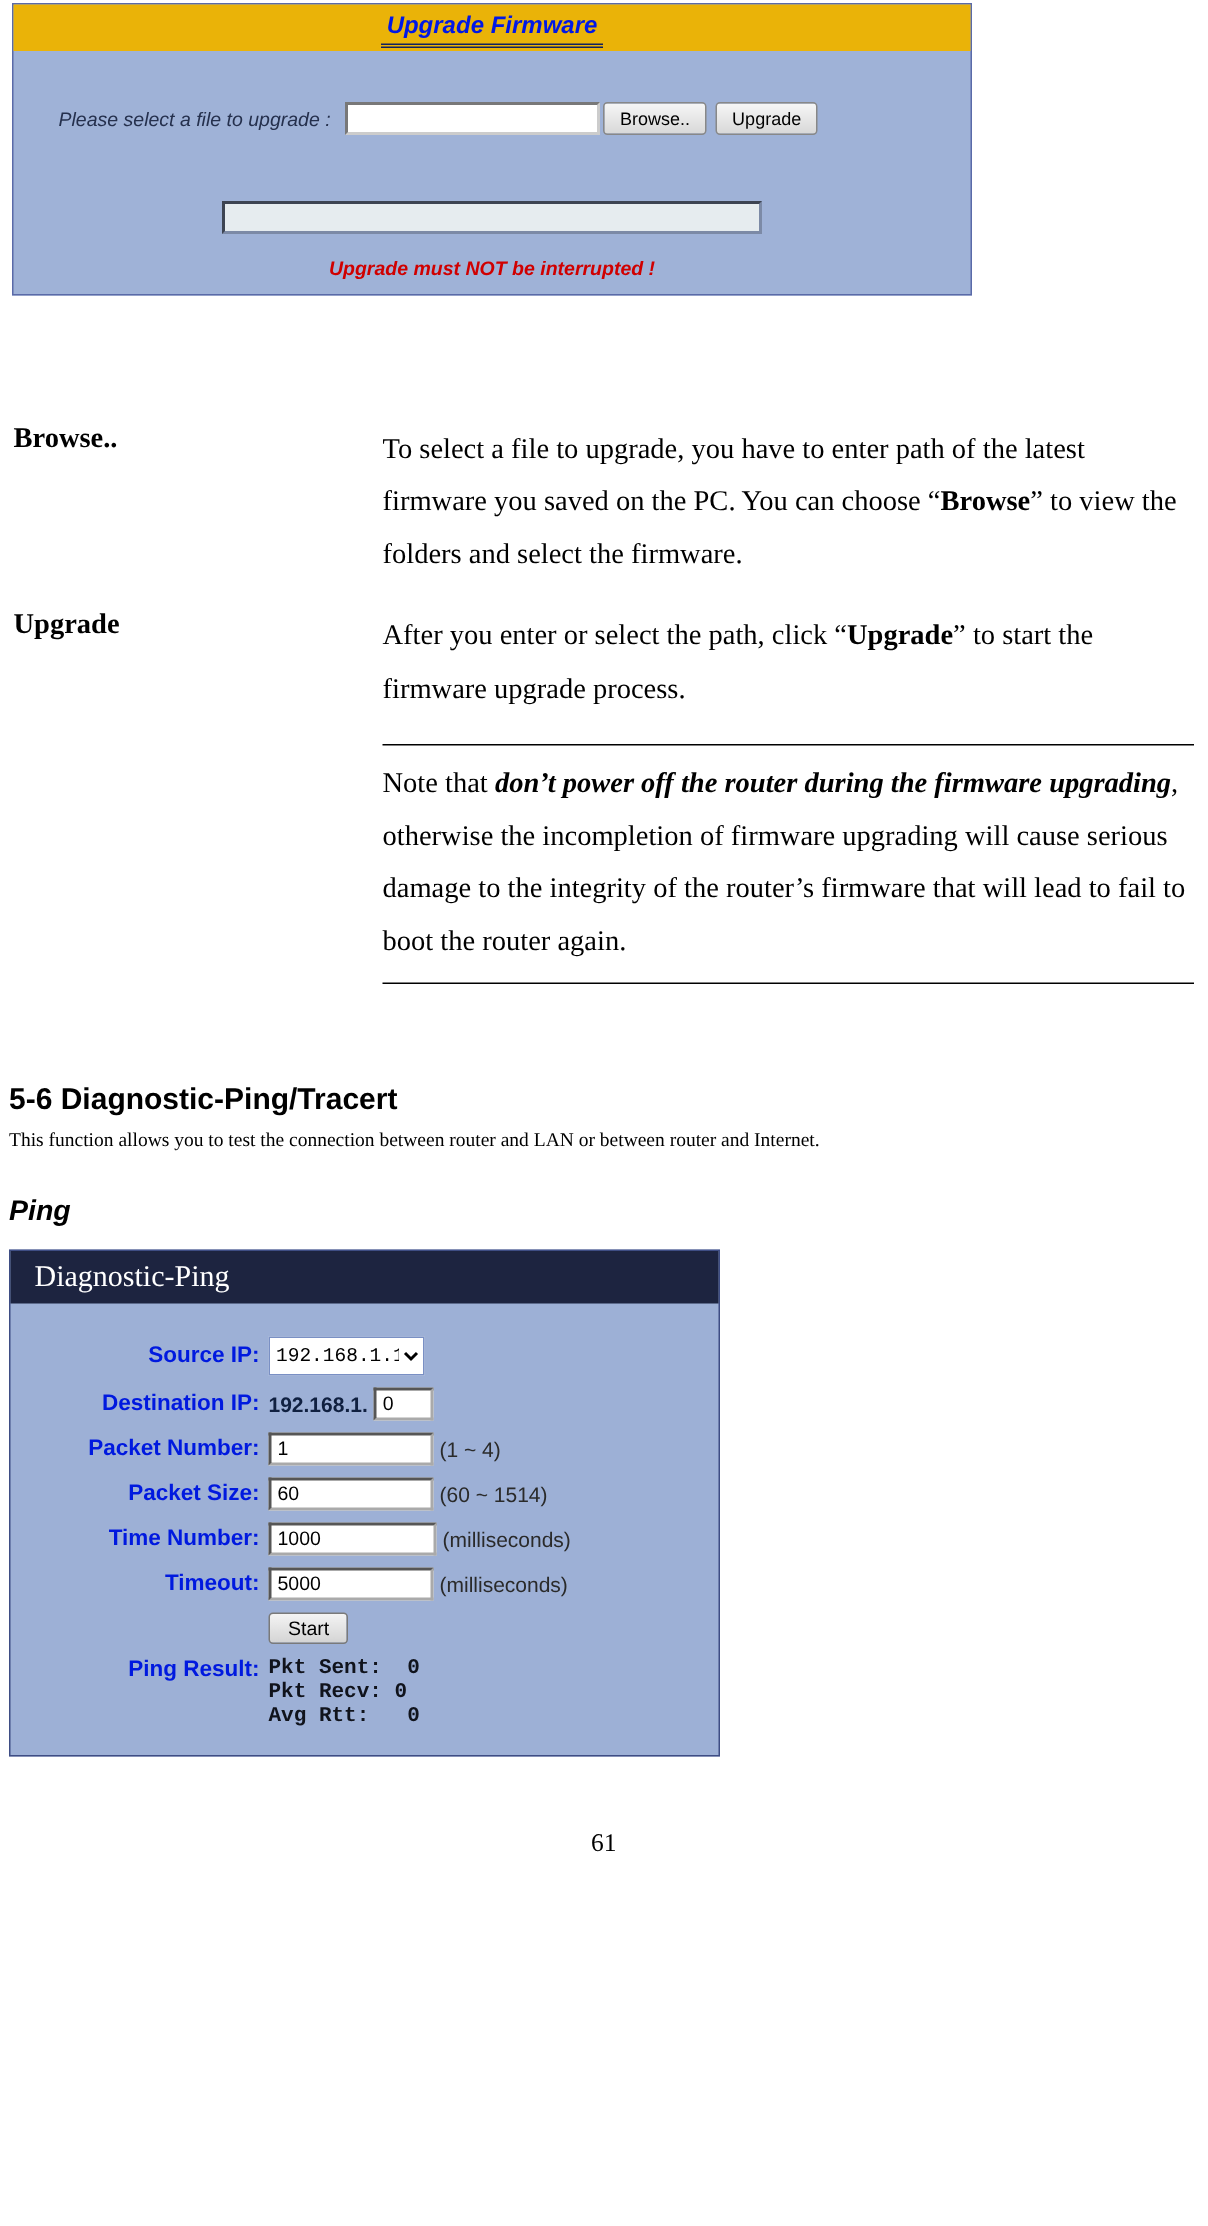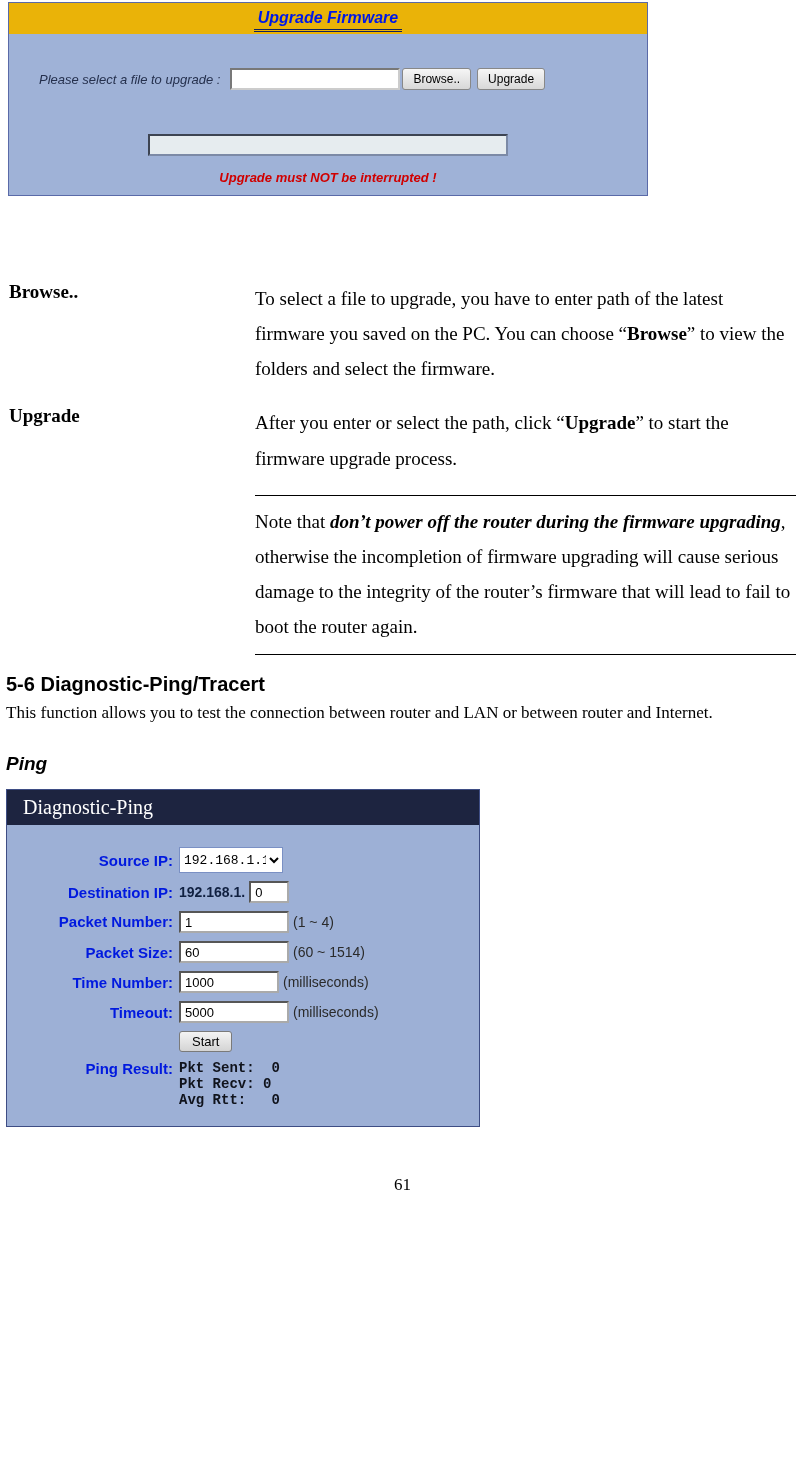--- a/index.html
+++ b/index.html
@@ -88,22 +88,22 @@
   .desc td.l { width: 244px; font-weight: bold; }
   .desc td.r { line-height: 1.85; }
   .note-box {
     border-top: 1px solid #000;
     border-bottom: 1px solid #000;
     padding: 8px 0 10px 0;
     line-height: 1.85;
     font-size: 19px;
   }
 
-  .h2 { font-family: Arial, sans-serif; font-weight: bold; font-size: 20px; }
-  .body-p { font-size: 17px; margin: 6px 0; line-height: 1.35; }
+  .h2 { font-family: Arial, sans-serif; font-weight: bold; font-size: 20px; margin-top: 48px; }
+  .body-p { font-size: 13px; margin: 6px 0; line-height: 1.35; }
   .h3 { font-family: Arial, sans-serif; font-weight: bold; font-style: italic; font-size: 19px; margin-top: 28px; margin-bottom: 14px;}
 
   
   .ping-panel {
     width: 474px;
     border: 1px solid #3e4d84;
     background: #9db0d6;
   }
   .ping-title {
     background: #1d2440;
@@ -225,21 +225,21 @@
         <div class="pl">Packet Size:</div>
         <div class="pv">
           <input class="inp" style="width: 110px;" value="60">
           <span class="hint">(60 ~ 1514)</span>
         </div>
       </div>
 
       <div class="ping-row">
         <div class="pl">Time Number:</div>
         <div class="pv">
-          <input class="inp" style="width: 100px;" value="1000">
+          <input class="inp" style="width: 112px;" value="1000">
           <span class="hint">(milliseconds)</span>
         </div>
       </div>
 
       <div class="ping-row">
         <div class="pl">Timeout:</div>
         <div class="pv">
           <input class="inp" style="width: 110px;" value="5000">
           <span class="hint">(milliseconds)</span>
         </div>

